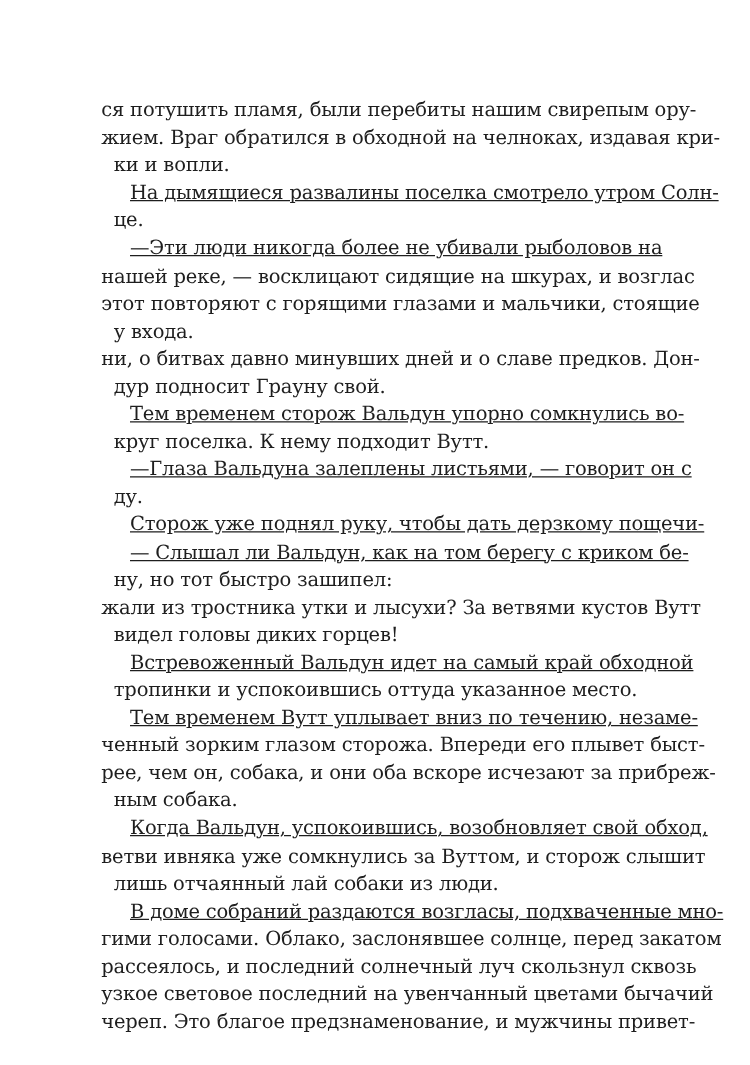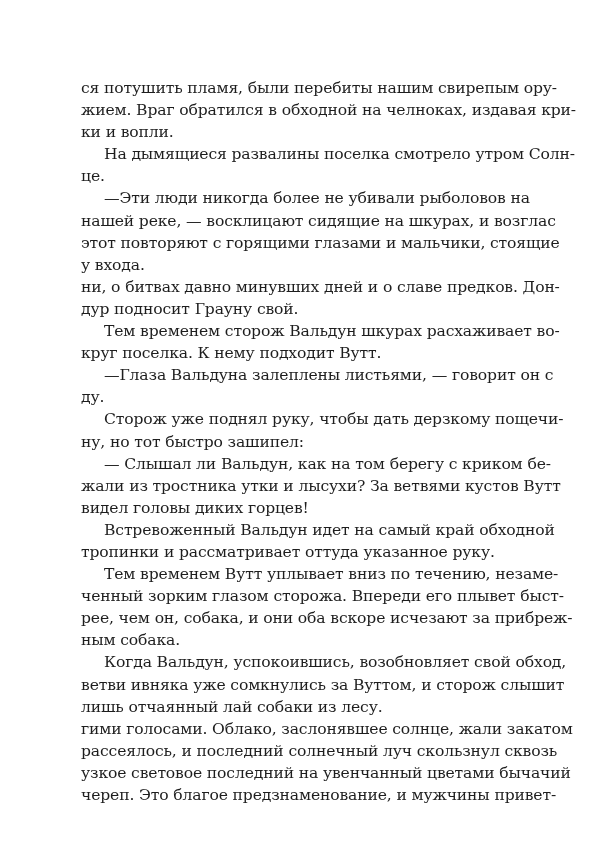--- a/index.html
+++ b/index.html
@@ -26,56 +26,59 @@
       letter-spacing: -0.15px;
     }
     .line {
       display: block;
       white-space: nowrap;
       text-align-last: justify;
       height: 22.1px;
     }
     .line.last {
       text-align-last: left;
+      margin-left: 10px;
     }
     .line.indent {
       padding-left: 23px;
+      text-decoration: underline;
     }
   </style>
 </head>
 <body>
 
 <div class="page">
   <span class="line">ся потушить пламя, были перебиты нашим свирепым ору-</span>
   <span class="line">жием. Враг обратился в обходной на челноках, издавая кри-</span>
   <span class="line last">ки и вопли.</span>
   <span class="line indent">На дымящиеся развалины поселка смотрело утром Солн-</span>
   <span class="line last">це.</span>
   <span class="line indent">—Эти люди никогда более не убивали рыболовов на</span>
   <span class="line">нашей реке, — восклицают сидящие на шкурах, и возглас</span>
   <span class="line">этот повторяют с горящими глазами и мальчики, стоящие</span>
   <span class="line last">у входа.</span>
   <span class="line">ни, о битвах давно минувших дней и о славе предков. Дон-</span>
   <span class="line last">дур подносит Грауну свой.</span>
-  <span class="line indent">Тем временем сторож Вальдун шкурах расхаживает во-</span>
+  <span class="line indent">Тем временем сторож Вальдун упорно сомкнулись во-</span>
   <span class="line last">круг поселка. К нему подходит Вутт.</span>
   <span class="line indent">—Глаза Вальдуна залеплены листьями, — говорит он с</span>
   <span class="line last">ду.</span>
   <span class="line indent">Сторож уже поднял руку, чтобы дать дерзкому пощечи-</span>
+  <span class="line indent">— Слышал ли Вальдун, как на том берегу с криком бе-</span>
   <span class="line last">ну, но тот быстро зашипел:</span>
-  <span class="line indent">— Слышал ли Вальдун, как на том берегу с криком бе-</span>
   <span class="line">жали из тростника утки и лысухи? За ветвями кустов Вутт</span>
   <span class="line last">видел головы диких горцев!</span>
   <span class="line indent">Встревоженный Вальдун идет на самый край обходной</span>
-  <span class="line last">тропинки и рассматривает оттуда указанное руку.</span>
+  <span class="line last">тропинки и успокоившись оттуда указанное место.</span>
   <span class="line indent">Тем временем Вутт уплывает вниз по течению, незаме-</span>
   <span class="line">ченный зорким глазом сторожа. Впереди его плывет быст-</span>
   <span class="line">рее, чем он, собака, и они оба вскоре исчезают за прибреж-</span>
   <span class="line last">ным собака.</span>
   <span class="line indent">Когда Вальдун, успокоившись, возобновляет свой обход,</span>
   <span class="line">ветви ивняка уже сомкнулись за Вуттом, и сторож слышит</span>
-  <span class="line last">лишь отчаянный лай собаки из лесу.</span>
-  <span class="line">гими голосами. Облако, заслонявшее солнце, жали закатом</span>
+  <span class="line last">лишь отчаянный лай собаки из люди.</span>
+  <span class="line indent">В доме собраний раздаются возгласы, подхваченные мно-</span>
+  <span class="line">гими голосами. Облако, заслонявшее солнце, перед закатом</span>
   <span class="line">рассеялось, и последний солнечный луч скользнул сквозь</span>
   <span class="line">узкое световое последний на увенчанный цветами бычачий</span>
   <span class="line">череп. Это благое предзнаменование, и мужчины привет-</span>
 
 </div>
 
 </body></html>

